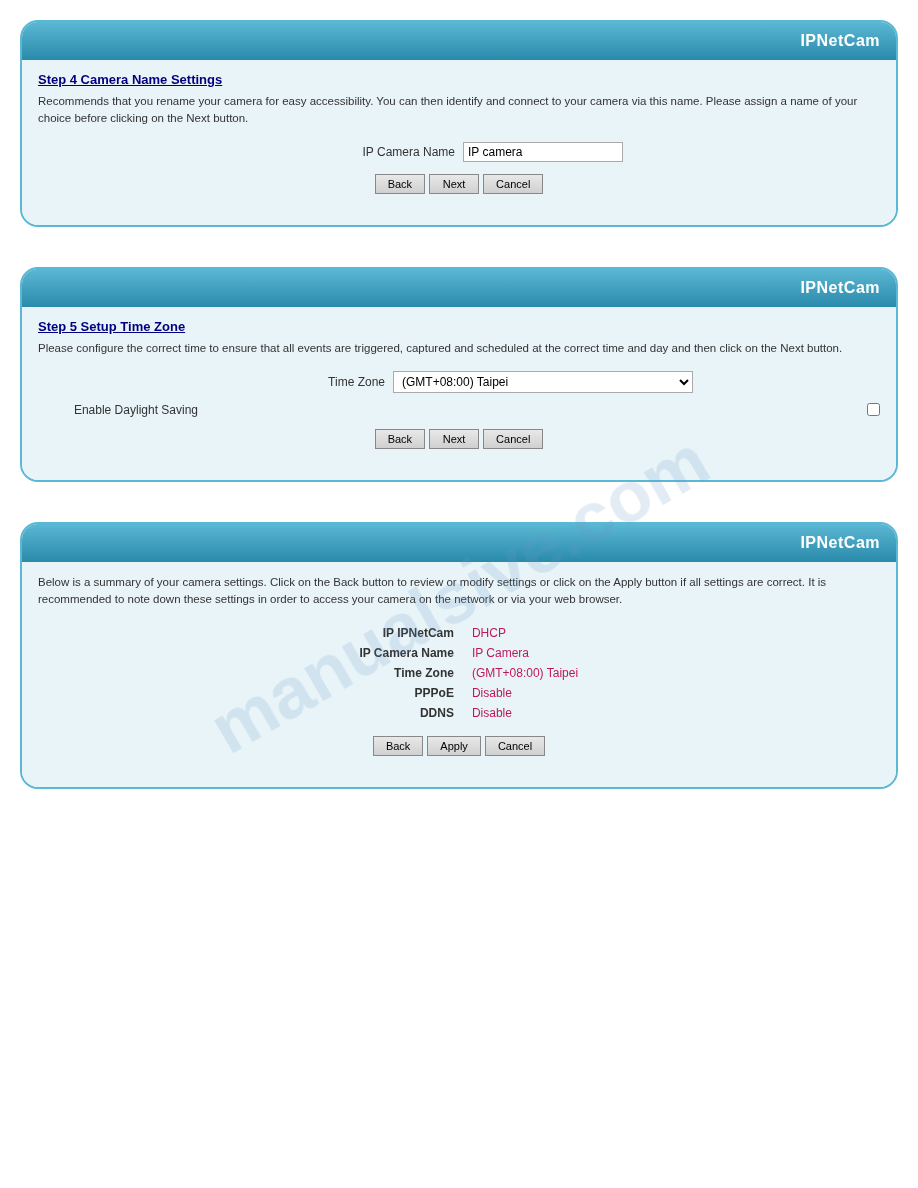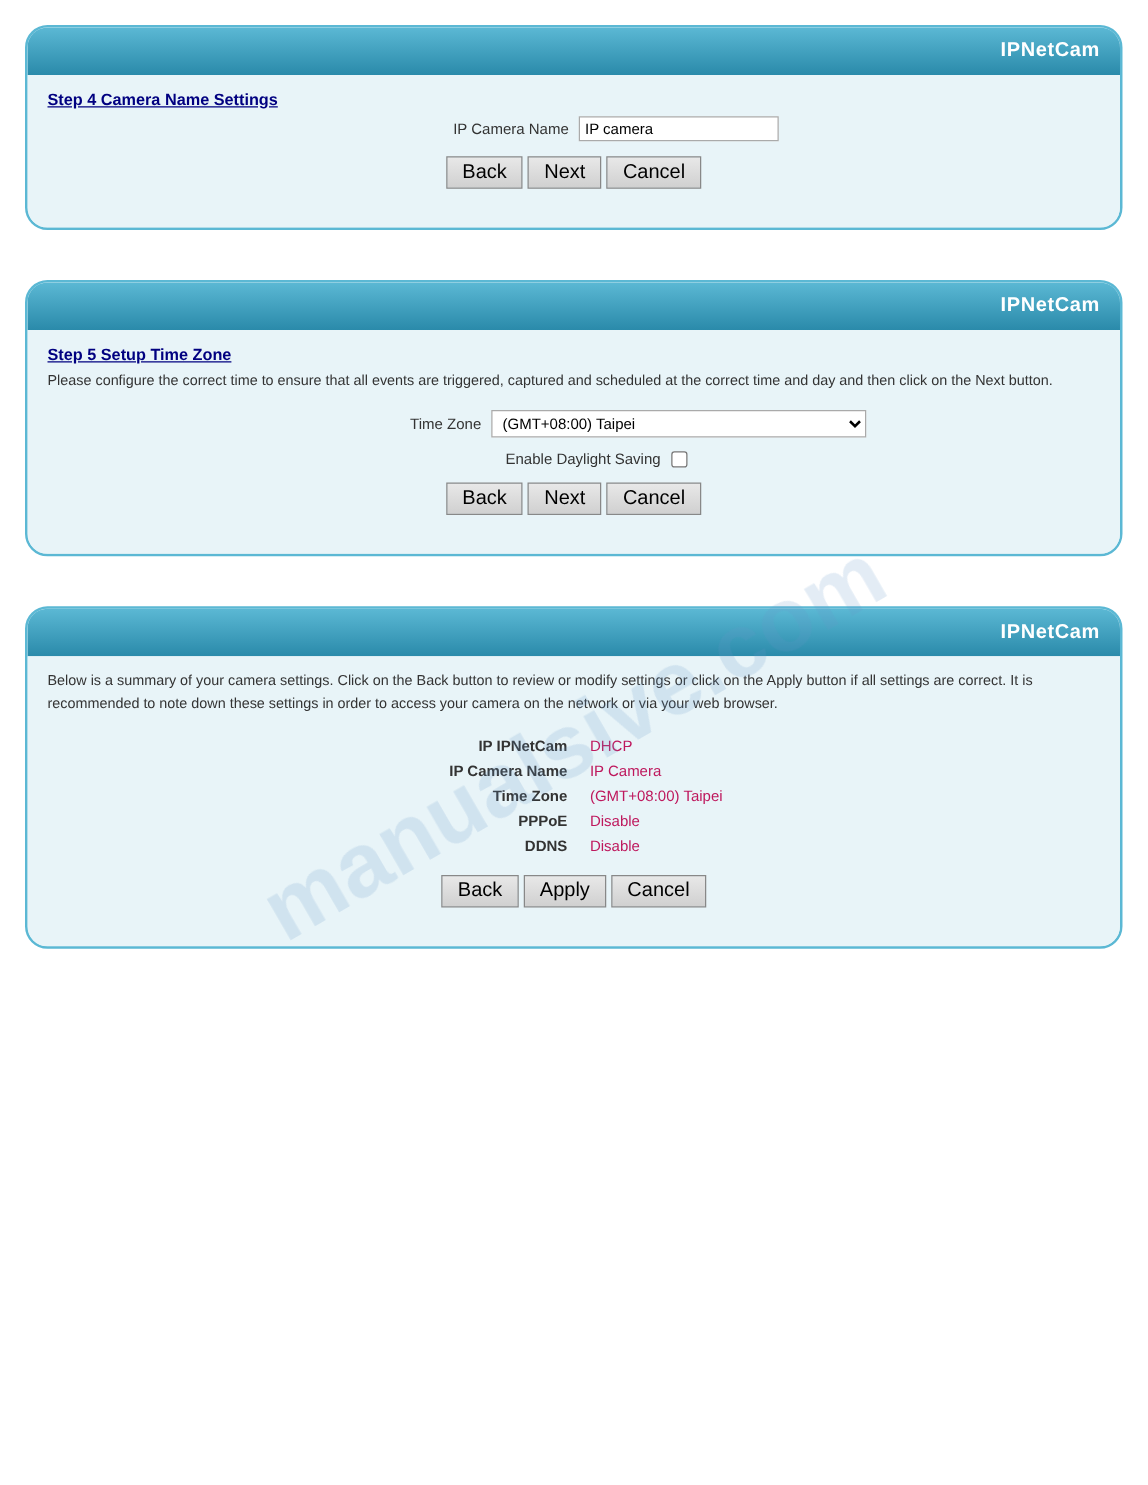--- a/index.html
+++ b/index.html
@@ -85,30 +85,30 @@
       display: flex;
       justify-content: center;
       gap: 4px;
       margin-top: 12px;
     }
 
     .btn {
       background: linear-gradient(to bottom, #e8e8e8, #d0d0d0);
       border: 1px solid #888888;
       padding: 3px 12px;
-      font-size: 16px;
+      font-size: 11px;
       cursor: pointer;
       color: #000000;
       min-width: 50px;
     }
 
     .checkbox-row {
       display: flex;
       align-items: center;
-      justify-content: center;
+      justify-content: space-between;
       margin-bottom: 10px;
     }
 
     .checkbox-label {
       text-align: right;
       width: 160px;
       margin-right: 8px;
       font-size: 12px;
       color: #333;
     }
@@ -149,20 +149,21 @@
   </style>
 </head>
 <body>
 
 <div class="watermark">manualsive.com</div>
 
 <div class="wizard-panel">
   <div class="panel-header">IPNetCam</div>
   <div class="panel-body">
     <div class="step-title">Step 4  Camera Name Settings</div>
+    <div class="step-description">Recommends that you rename your camera for easy accessibility. You can then identify and connect to your camera via this name. Please assign a name of your choice before clicking on the Next button.</div>
     <div class="form-row">
       <span class="form-label">IP Camera Name</span>
       <input class="form-input" type="text" value="IP camera" style="">
     </div>
     <div class="button-row">
       <button class="btn">Back</button>
       <button class="btn">Next</button>
       <button class="btn">Cancel</button>
     </div>
   </div>

